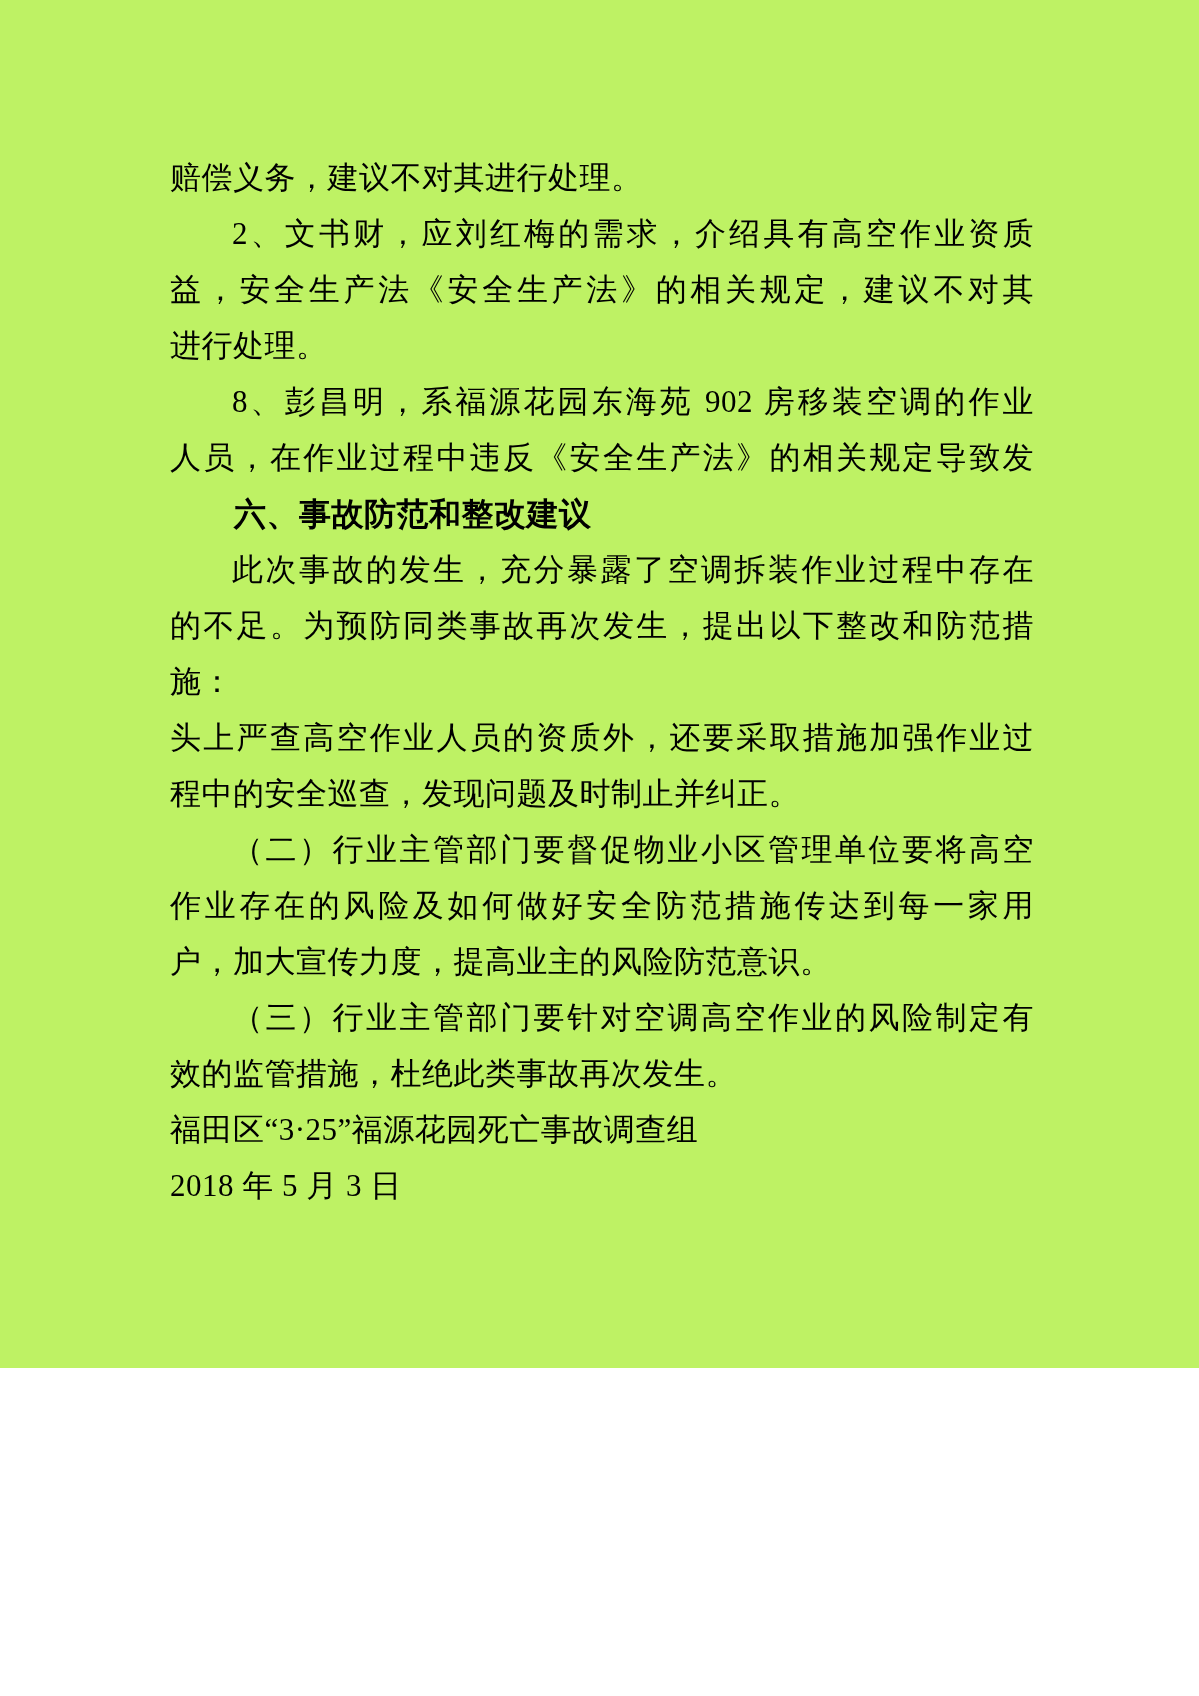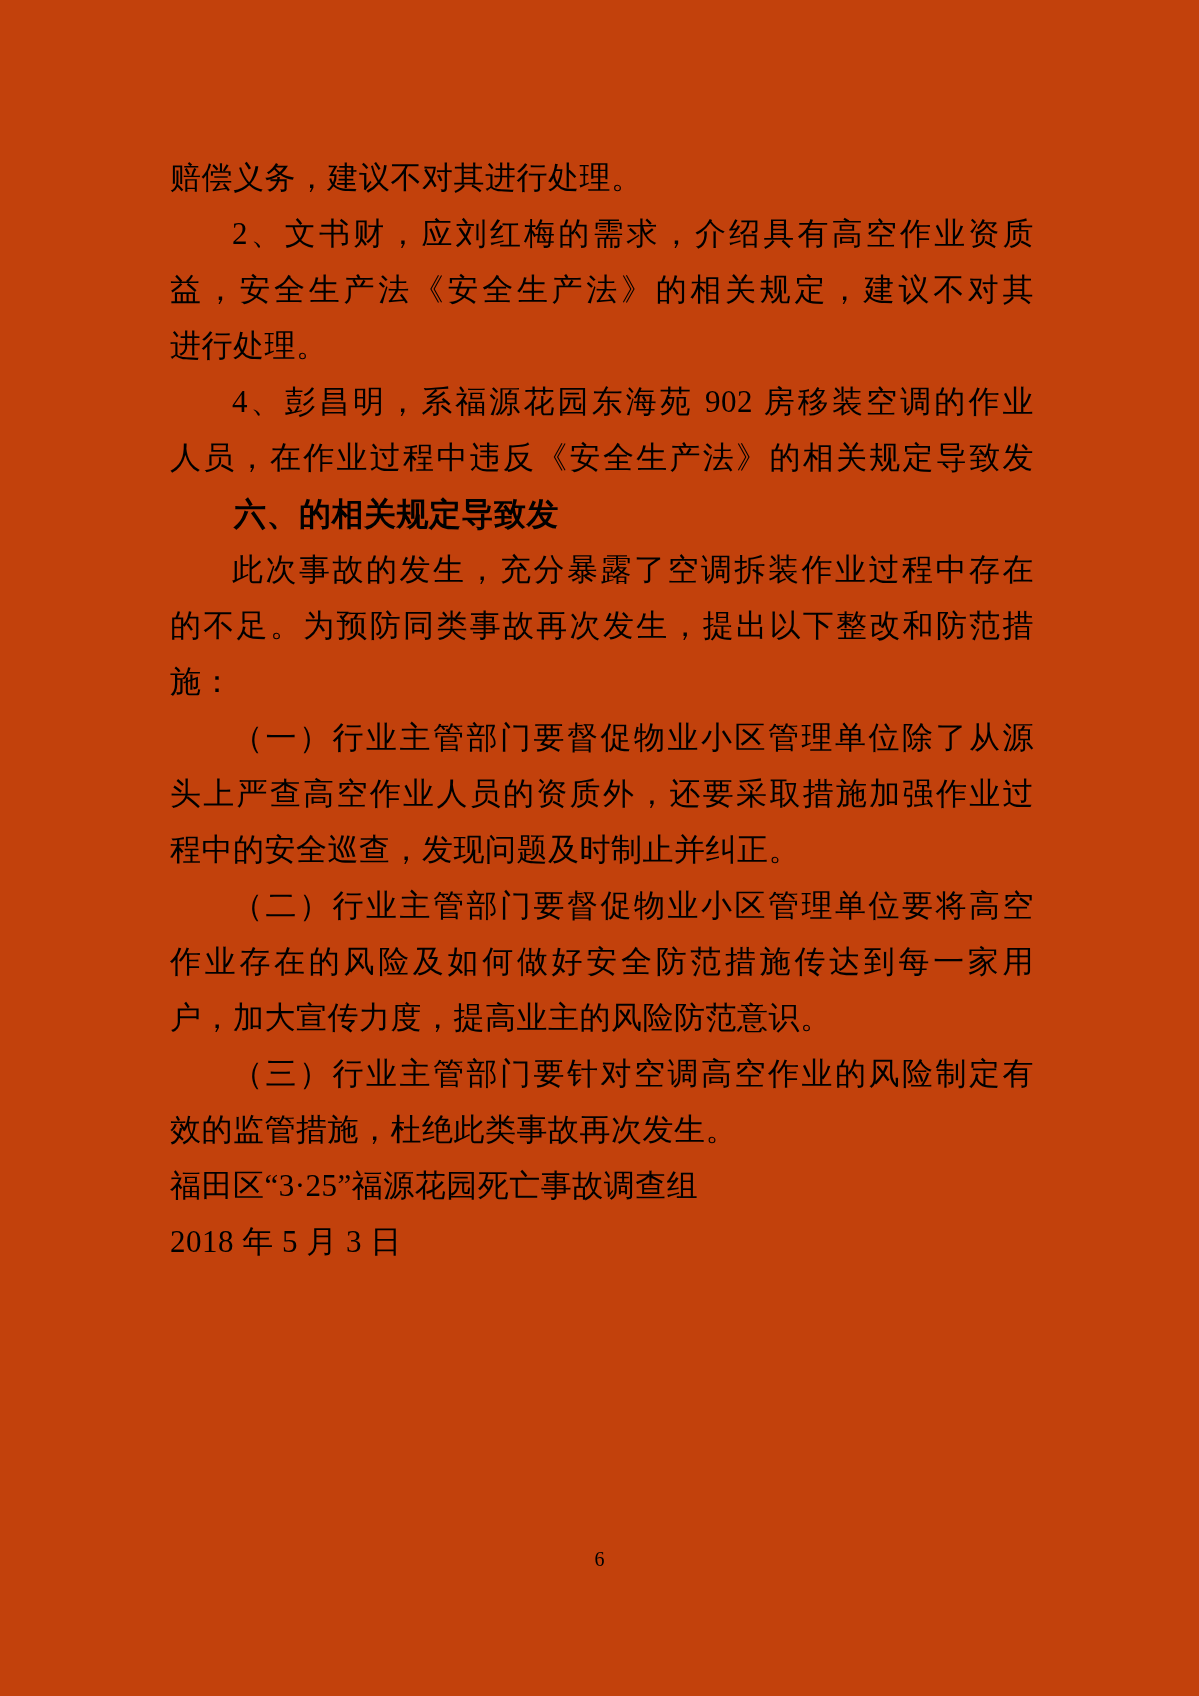--- a/index.html
+++ b/index.html
@@ -3,22 +3,22 @@
 <meta charset="utf-8">
 <style>
   html, body {
     margin: 0;
     padding: 0;
     background: #ffffff;
   }
   .page {
     position: relative;
     width: 1199px;
-    height: 1696px;
-    background: #c2410c;
+    height: 1368px;
+    background: #bef264;
     color: #000000;
     font-family: "Liberation Serif", "DejaVu Serif", serif;
     overflow: hidden;
   }
   .body-block {
     position: absolute;
     top: 150px;
     left: 170px;
     width: 864px;
   }
@@ -68,27 +68,26 @@
 </style>
 </head>
 <body>
 
 <div class="page">
   <div class="body-block">
     <div class="l">赔偿义务，建议不对其进行处理。</div>
     <div class="l ind just">2、文书财，应刘红梅的需求，介绍具有高空作业资质</div>
     <div class="l just">益，安全生产法《安全生产法》的相关规定，建议不对其</div>
     <div class="l">进行处理。</div>
-    <div class="l ind just">4、彭昌明，系福源花园东海苑 902 房移装空调的作业</div>
+    <div class="l ind just">8、彭昌明，系福源花园东海苑 902 房移装空调的作业</div>
     <div class="l just">人员，在作业过程中违反《安全生产法》的相关规定导致发</div>
-    <div class="l ind head">六、的相关规定导致发</div>
+    <div class="l ind head">六、事故防范和整改建议</div>
     <div class="l ind just">此次事故的发生，充分暴露了空调拆装作业过程中存在</div>
     <div class="l just">的不足。为预防同类事故再次发生，提出以下整改和防范措</div>
     <div class="l">施：</div>
-    <div class="l ind just">（一）行业主管部门要督促物业小区管理单位除了从源</div>
     <div class="l just">头上严查高空作业人员的资质外，还要采取措施加强作业过</div>
     <div class="l">程中的安全巡查，发现问题及时制止并纠正。</div>
     <div class="l ind just">（二）行业主管部门要督促物业小区管理单位要将高空</div>
     <div class="l just">作业存在的风险及如何做好安全防范措施传达到每一家用</div>
     <div class="l">户，加大宣传力度，提高业主的风险防范意识。</div>
     <div class="l ind just">（三）行业主管部门要针对空调高空作业的风险制定有</div>
     <div class="l">效的监管措施，杜绝此类事故再次发生。</div>
     <div class="l sig">福田区“3·25”福源花园死亡事故调查组</div>
     <div class="l date">2018 年 5 月 3 日</div>
   </div>

